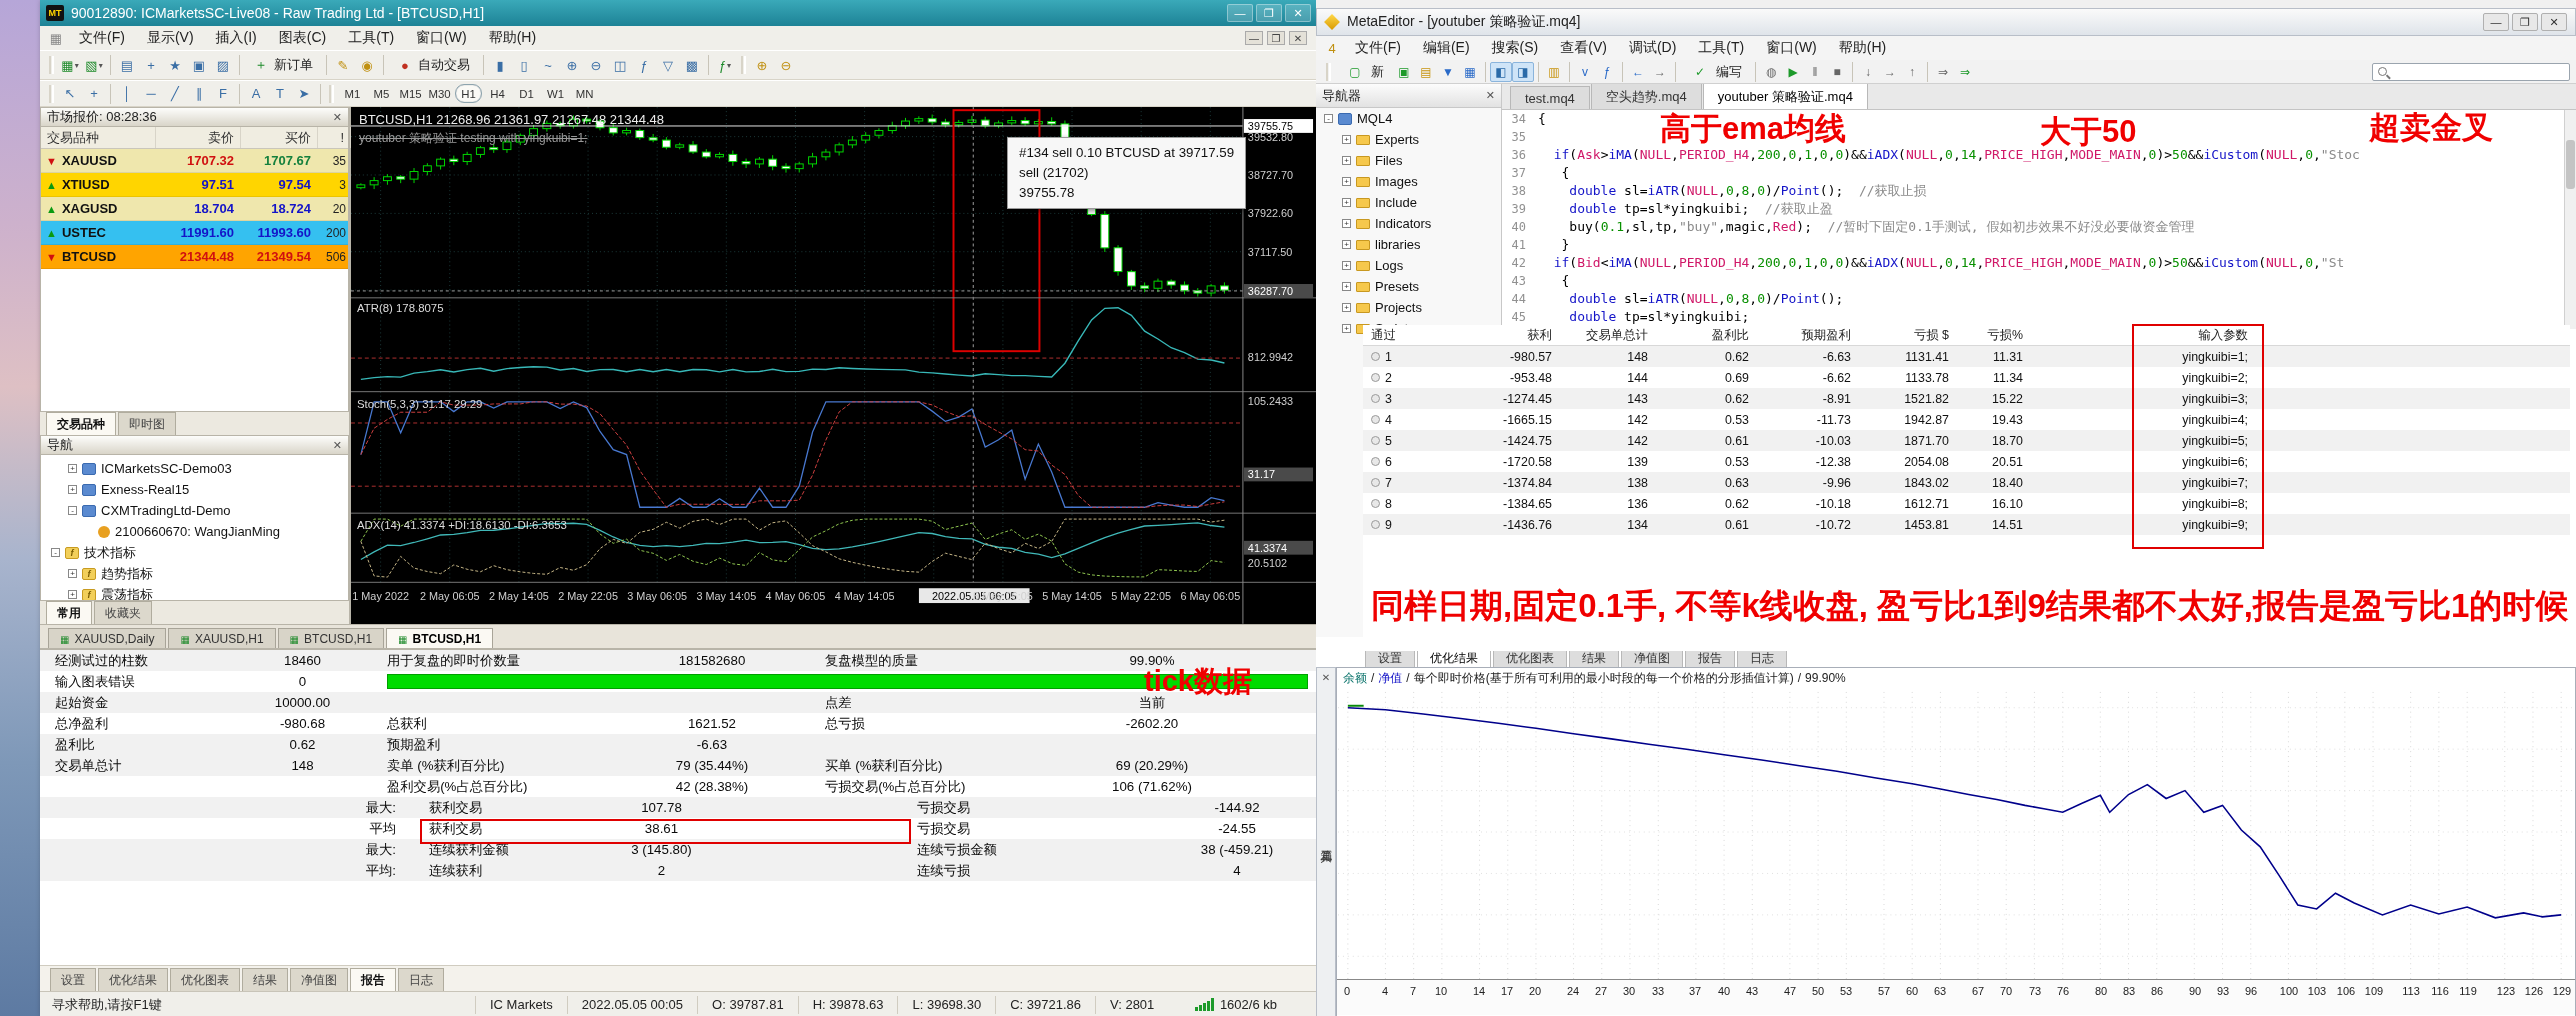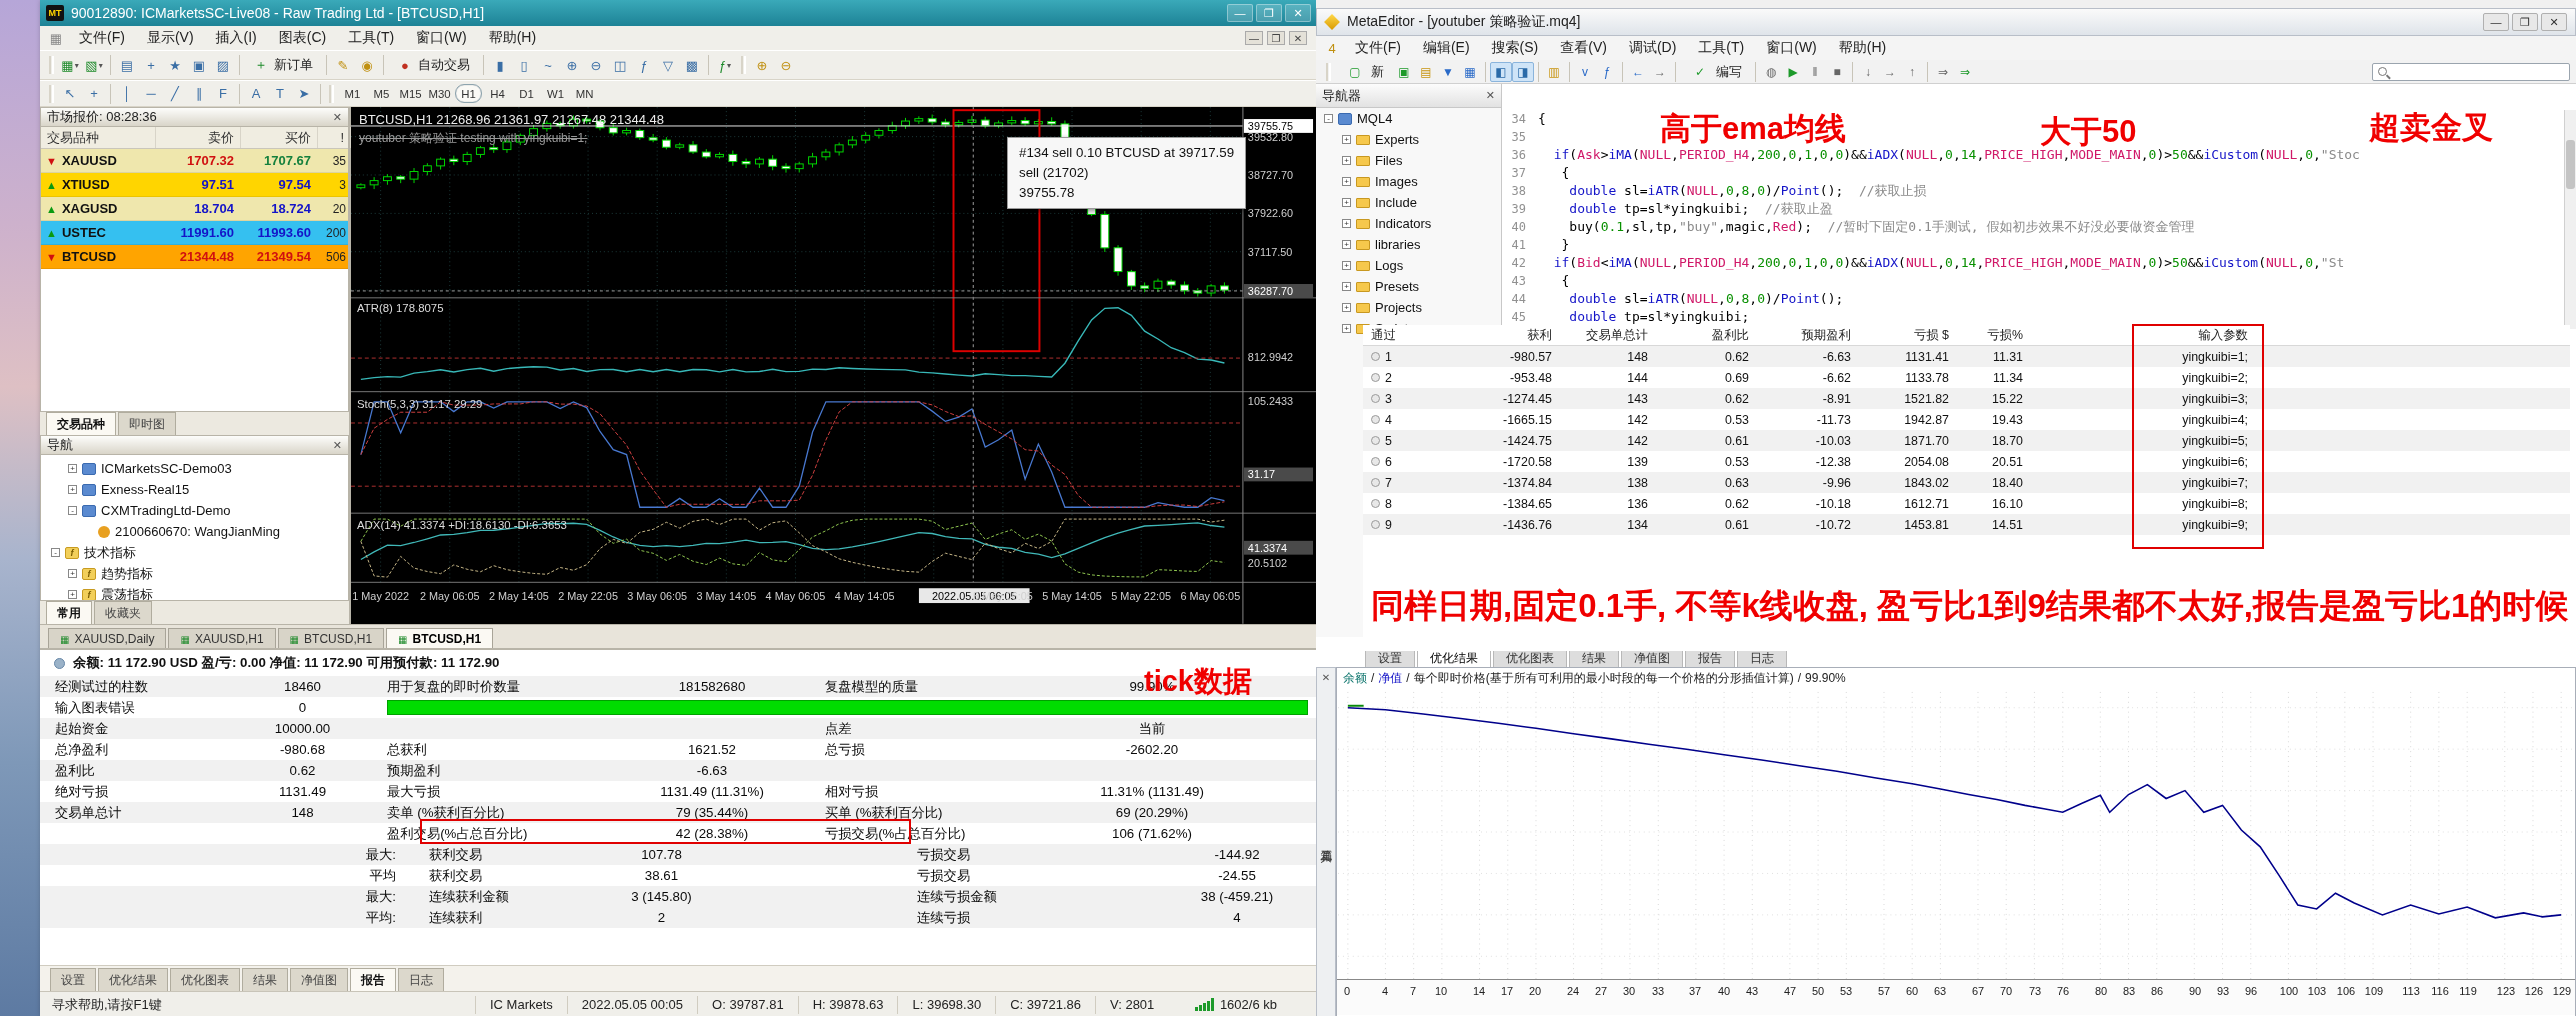--- a/index.html
+++ b/index.html
@@ -571,24 +571,20 @@
           </div>
       </div>
     </div>
     <div id="chart-tabs">
         <span class="ctab "><span class="ic">▦</span>XAUUSD,Daily</span>
         <span class="ctab "><span class="ic">▦</span>XAUUSD,H1</span>
         <span class="ctab "><span class="ic">▦</span>BTCUSD,H1</span>
         <span class="ctab active"><span class="ic">▦</span>BTCUSD,H1</span>
       </div>
     <div id="terminal">
-      <div id="acct">
-        <span class="dot"></span>
-        <span>余额: 11 172.90 USD    盈/亏: 0.00    净值: 11 172.90    可用预付款: 11 172.90</span>
-      </div>
       <div id="report">
           <div class="rrow rt3 odd">
             <span></span>
             <span>经测试过的柱数</span>
             <span class="val">18460</span>
             <span></span>
             <span>用于复盘的即时价数量</span>
             <span class="val">181582680</span>
             <span></span>
             <span>复盘模型的质量</span>
@@ -630,32 +626,20 @@
           <div class="rrow rt3 odd">
             <span></span>
             <span>盈利比</span>
             <span class="val">0.62</span>
             <span></span>
             <span>预期盈利</span>
             <span class="val">-6.63</span>
             <span></span>
             <span></span>
             <span class="val"></span>
-            <span></span>
-          </div>
-          <div class="rrow rt3 ">
-            <span></span>
-            <span>绝对亏损</span>
-            <span class="val">1131.49</span>
-            <span></span>
-            <span>最大亏损</span>
-            <span class="val">1131.49 (11.31%)</span>
-            <span></span>
-            <span>相对亏损</span>
-            <span class="val">11.31% (1131.49)</span>
             <span></span>
           </div>
           <div class="rrow rt3 odd">
             <span></span>
             <span>交易单总计</span>
             <span class="val">148</span>
             <span></span>
             <span>卖单 (%获利百分比)</span>
             <span class="val">79 (35.44%)</span>
             <span></span>
@@ -867,20 +851,25 @@
               <span class="folder"></span>
               <span>Projects</span>
             </div>
             <div class="trow" style="padding-left:26px">
               <span class="exp">+</span>
               <span class="folder"></span>
               <span>Scripts</span>
             </div>
           </div>
       </div>
+      <div id="me-tabs">
+          <span class="mtab ">test.mq4</span>
+          <span class="mtab ">空头趋势.mq4</span>
+          <span class="mtab active">youtuber 策略验证.mq4</span>
+        </div>
       <div id="me-code">
           <div class="cline"><span class="lnum">34</span><span class="ctext">{</span></div>
           <div class="cline"><span class="lnum">35</span><span class="ctext"></span></div>
           <div class="cline"><span class="lnum">36</span><span class="ctext">  <span class="kw">if</span>(<span class="cst">Ask</span>&gt;<span class="fn">iMA</span>(<span class="cst">NULL</span>,<span class="cst">PERIOD_H4</span>,<span class="num">200</span>,<span class="num">0</span>,<span class="num">1</span>,<span class="num">0</span>,<span class="num">0</span>)&amp;&amp;<span class="fn">iADX</span>(<span class="cst">NULL</span>,<span class="num">0</span>,<span class="num">14</span>,<span class="cst">PRICE_HIGH</span>,<span class="cst">MODE_MAIN</span>,<span class="num">0</span>)&gt;<span class="num">50</span>&amp;&amp;<span class="fn">iCustom</span>(<span class="cst">NULL</span>,<span class="num">0</span>,<span class="str">"Stoc</span></span></div>
           <div class="cline"><span class="lnum">37</span><span class="ctext">   {</span></div>
           <div class="cline"><span class="lnum">38</span><span class="ctext">    <span class="kw">double</span> sl=<span class="fn">iATR</span>(<span class="cst">NULL</span>,<span class="num">0</span>,<span class="num">8</span>,<span class="num">0</span>)/<span class="fn">Point</span>();  <span class="cm">//获取止损</span></span></div>
           <div class="cline"><span class="lnum">39</span><span class="ctext">    <span class="kw">double</span> tp=sl*yingkuibi;  <span class="cm">//获取止盈</span></span></div>
           <div class="cline"><span class="lnum">40</span><span class="ctext">    buy(<span class="num">0.1</span>,sl,tp,<span class="str">"buy"</span>,magic,<span class="cst">Red</span>);  <span class="cm">//暂时下固定0.1手测试, 假如初步效果不好没必要做资金管理</span></span></div>
           <div class="cline"><span class="lnum">41</span><span class="ctext">   }</span></div>
           <div class="cline"><span class="lnum">42</span><span class="ctext">  <span class="kw">if</span>(<span class="cst">Bid</span>&lt;<span class="fn">iMA</span>(<span class="cst">NULL</span>,<span class="cst">PERIOD_H4</span>,<span class="num">200</span>,<span class="num">0</span>,<span class="num">1</span>,<span class="num">0</span>,<span class="num">0</span>)&amp;&amp;<span class="fn">iADX</span>(<span class="cst">NULL</span>,<span class="num">0</span>,<span class="num">14</span>,<span class="cst">PRICE_HIGH</span>,<span class="cst">MODE_MAIN</span>,<span class="num">0</span>)&gt;<span class="num">50</span>&amp;&amp;<span class="fn">iCustom</span>(<span class="cst">NULL</span>,<span class="num">0</span>,<span class="str">"St</span></span></div>

